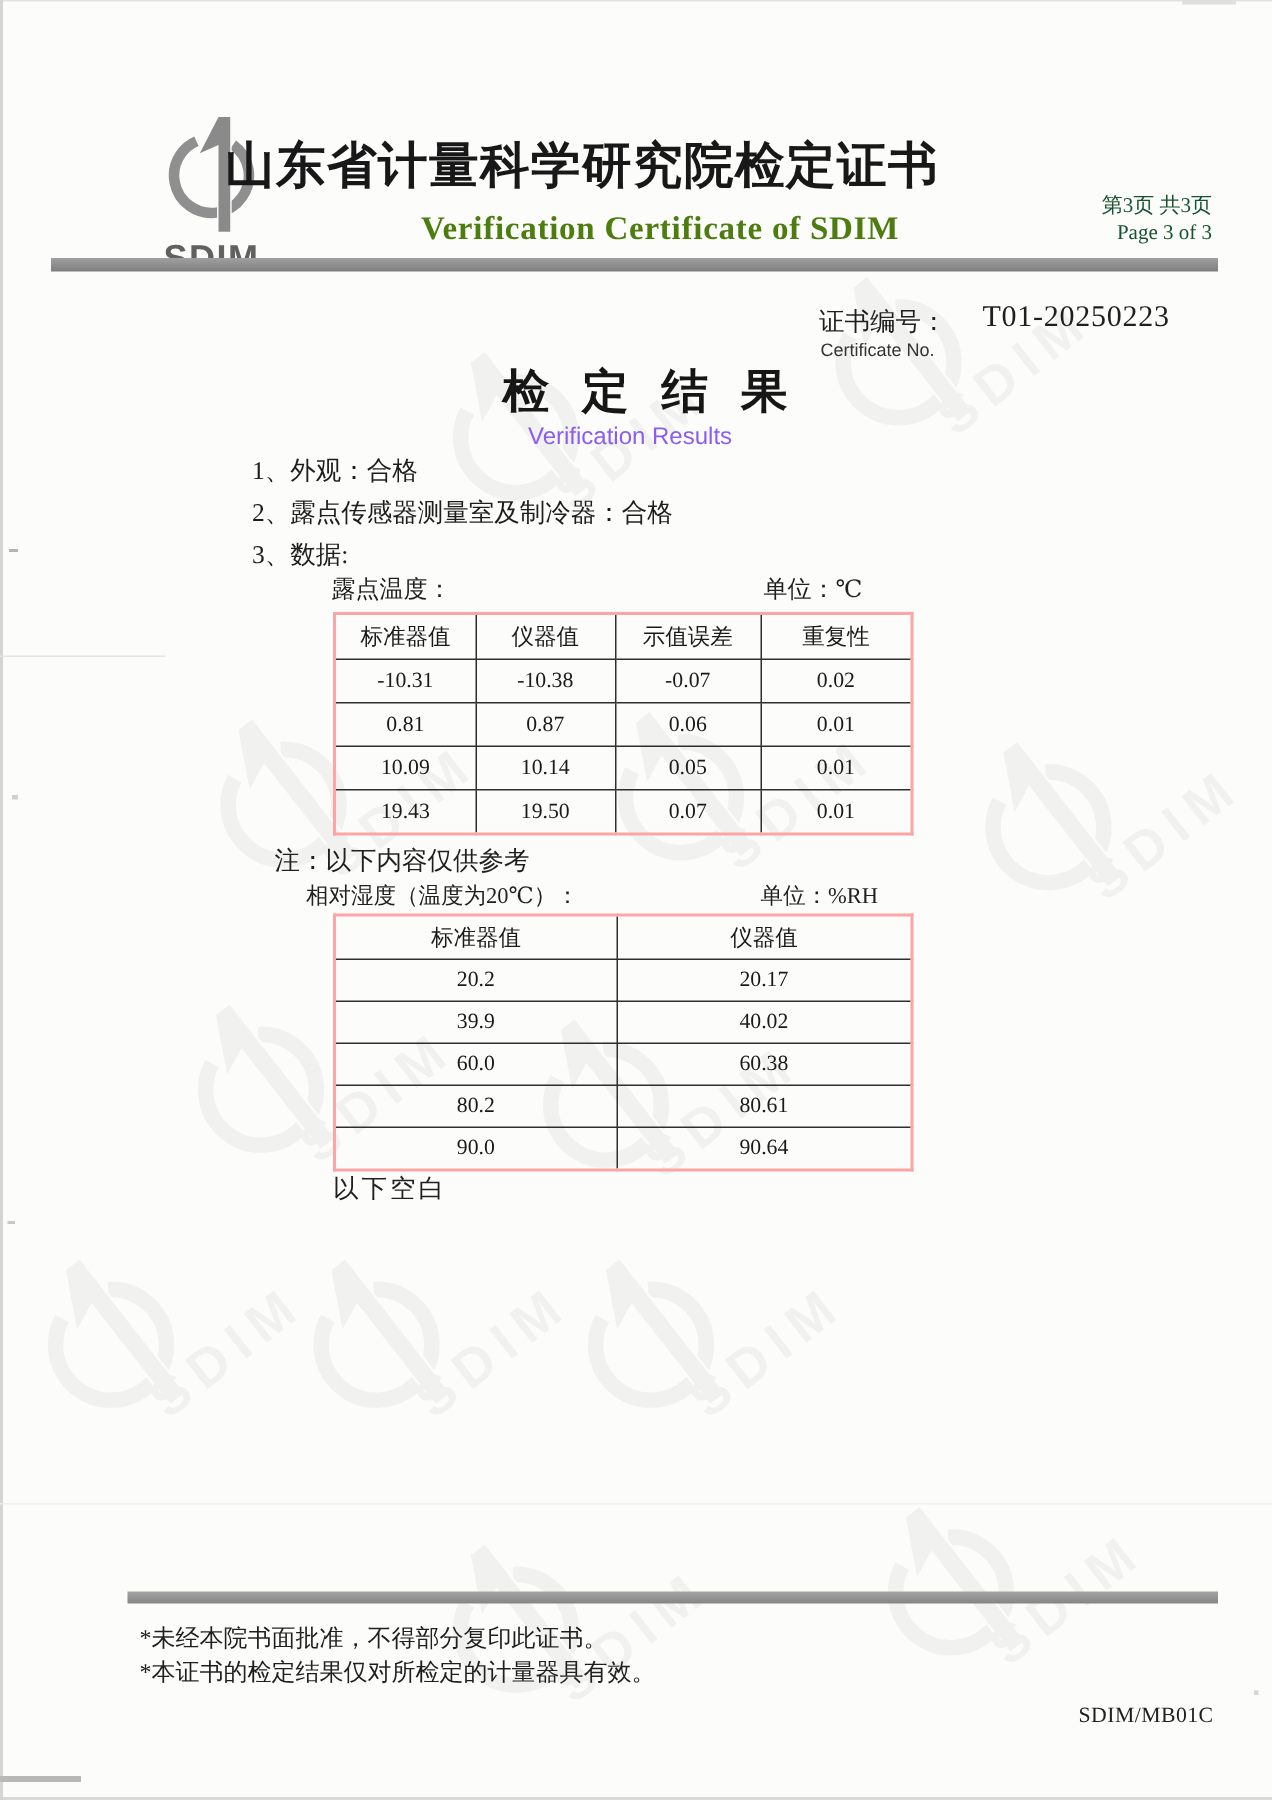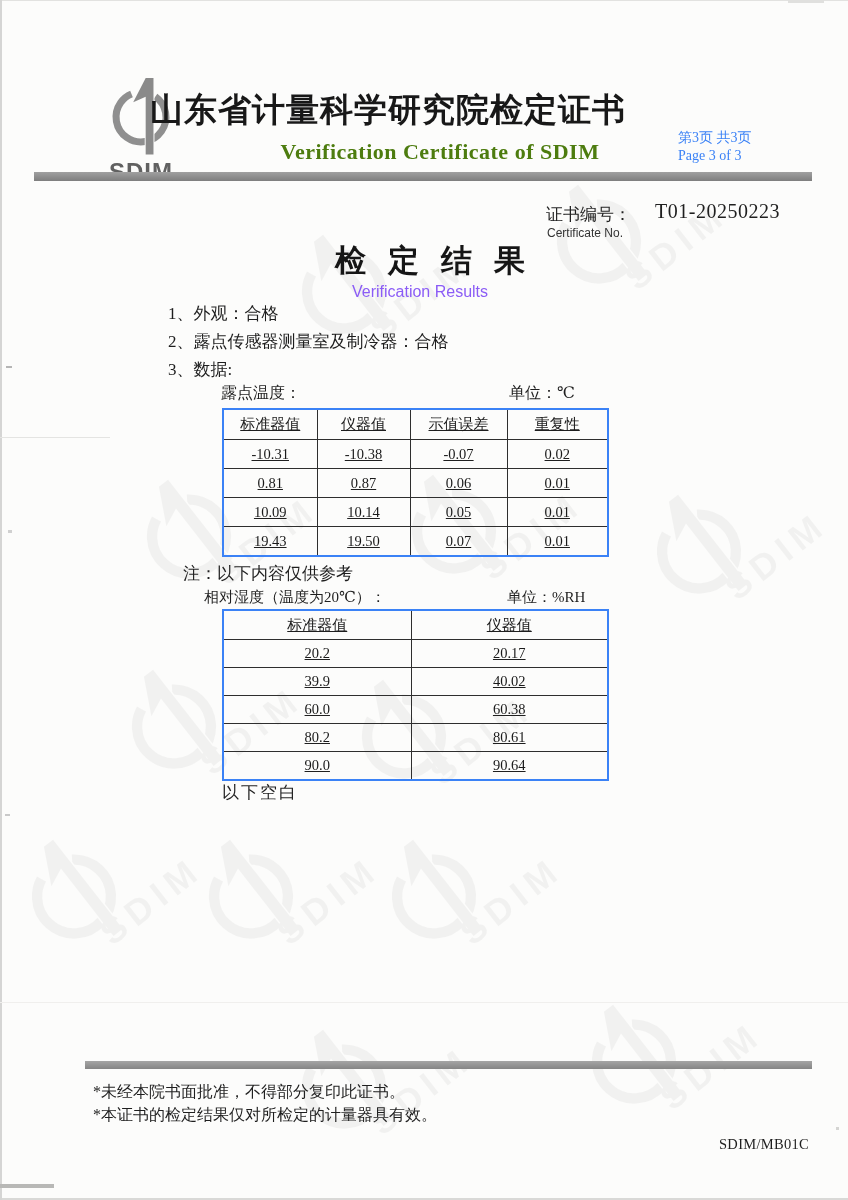--- a/index.html
+++ b/index.html
@@ -30,21 +30,21 @@
   }
   .title-zh{
     left:150px;top:88px;width:570px;text-align:left;
     font-size:33px;font-weight:600;letter-spacing:1px;color:#181818;
   }
   .title-en{
     left:160px;top:139px;width:560px;text-align:center;
     font-family:Liberation Serif, serif;
     font-weight:bold;font-size:22px;color:#4d7c0f;letter-spacing:0.5px;
   }
-  .page-info{left:678px;top:129px;width:130px;text-align:left;font-size:14px;line-height:18px;color:#3b82f6;}
+  .page-info{left:678px;top:129px;width:130px;text-align:right;font-size:14px;line-height:18px;color:#14532d;}
   .bar{background:linear-gradient(#a0a0a0,#7e7e7e);}
   .bar-top{left:34px;top:172px;width:778px;height:9px;}
   .bar-bottom{left:85px;top:1061px;width:727px;height:8px;background:linear-gradient(#a5a5a5,#858585);}
   
   .cert-label{left:546px;top:203px;font-size:17px;}
   .cert-value{left:655px;top:200px;font-size:20px;letter-spacing:0.5px;}
   .cert-label-en{
     left:547px;top:226px;font-size:12px;color:#333;
     font-family:"Liberation Sans","DejaVu Sans",sans-serif;
   }
@@ -74,21 +74,21 @@
   .t2{left:222px;top:609px;}
   td,th{
     border:1px solid #2e2e2e;text-align:center;vertical-align:middle;
     font-family:"Liberation Serif","DejaVu Serif",serif;color:#1a1a1a;
     padding:0;font-weight:normal;
   }
   .t1 th{height:29px;font-size:15px;}
   .t1 td{height:28px;font-size:14.5px;}
   .t2 th{height:28px;font-size:15px;}
   .t2 td{height:27px;font-size:14.5px;}
-  .t1,.t2{border:2px solid #3b82f6;text-decoration:underline;}
+  .t1,.t2{border:2px solid #fca5a5;}
   
   .f-note1{left:93px;top:1082px;font-size:16px;}
   .f-note2{left:93px;top:1105px;font-size:16px;}
   .f-code{left:690px;top:1136px;font-size:14.5px;letter-spacing:0.3px;margin-left:29px;}
   
   .art{position:absolute;background:#c9c9c9;}
 </style>
 </head>
 <body>
 

